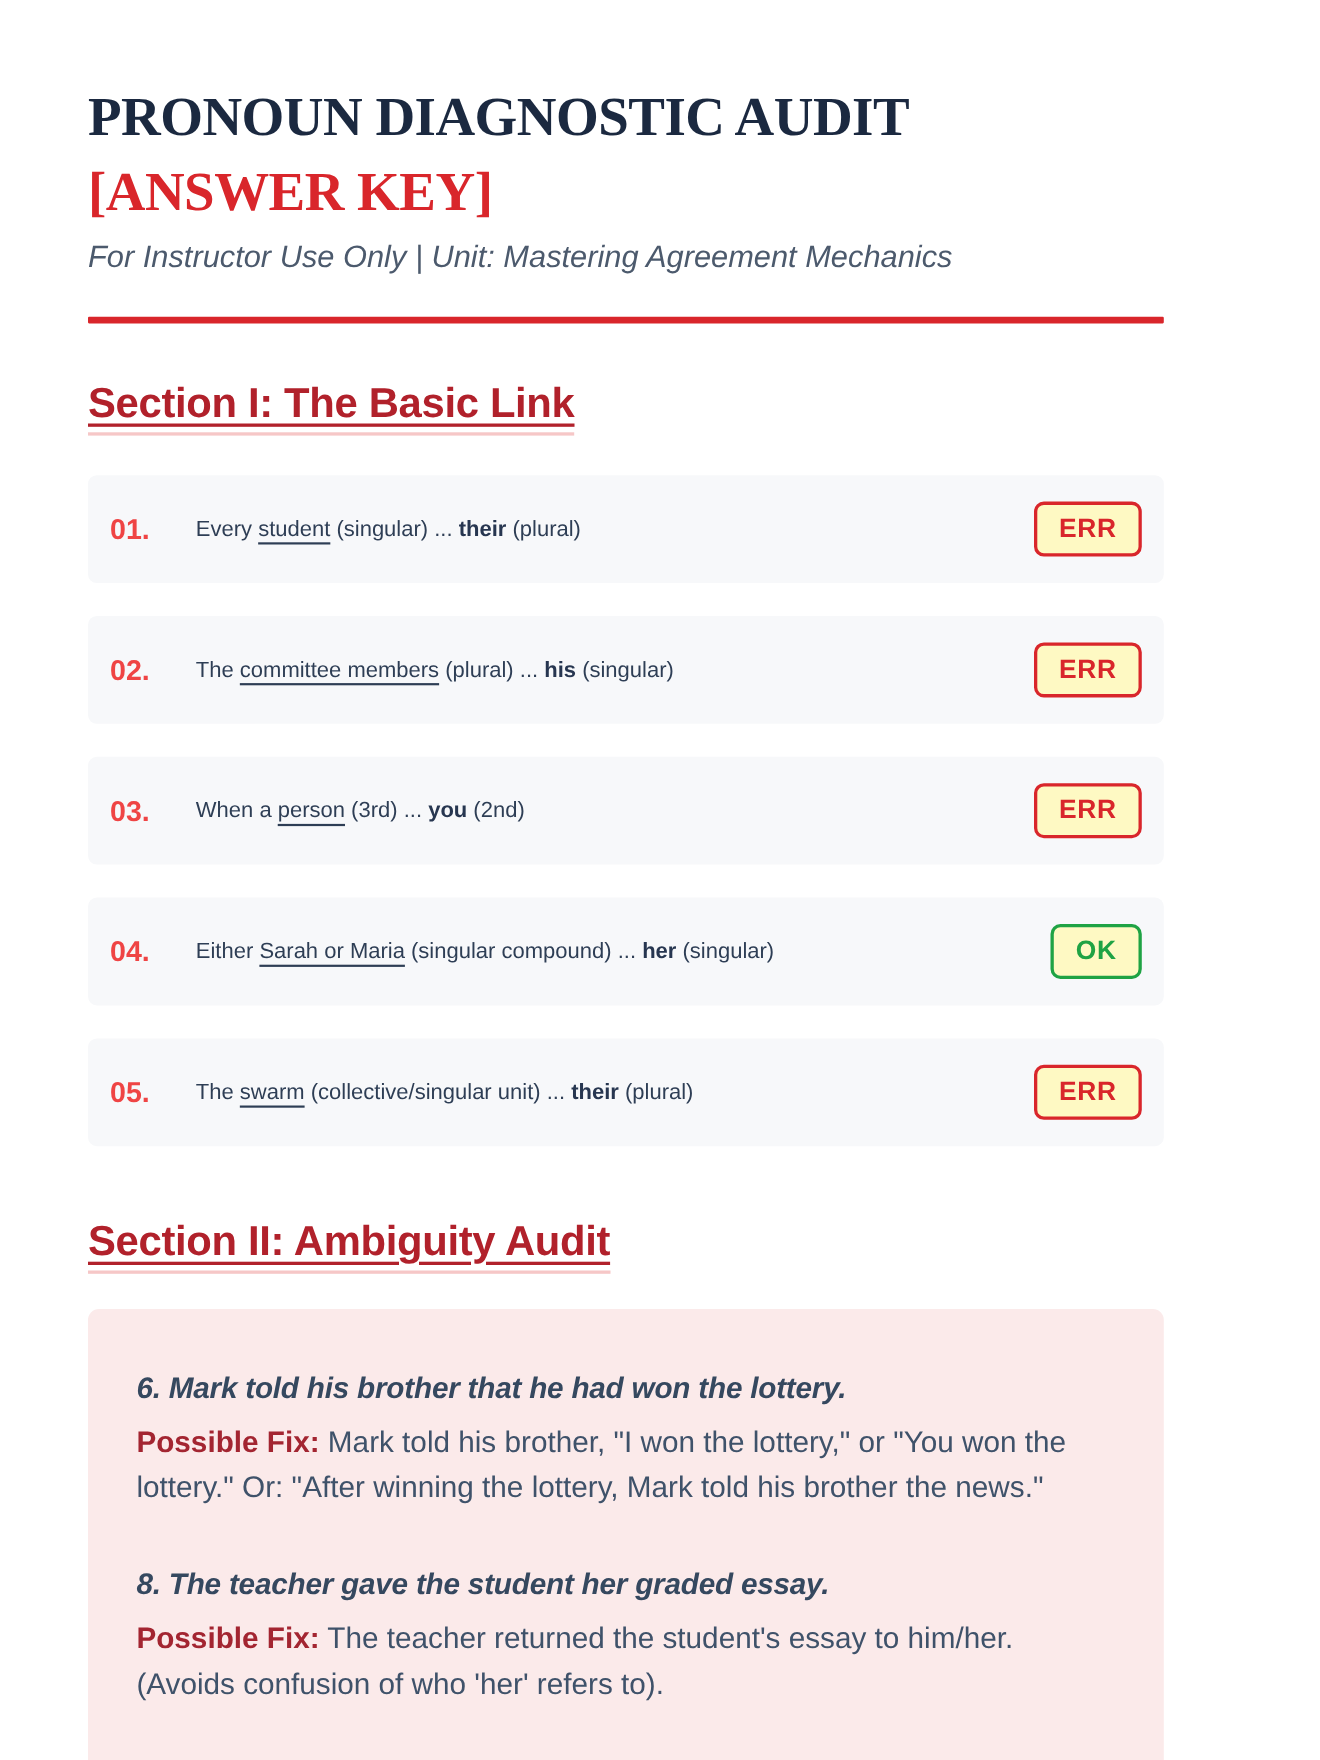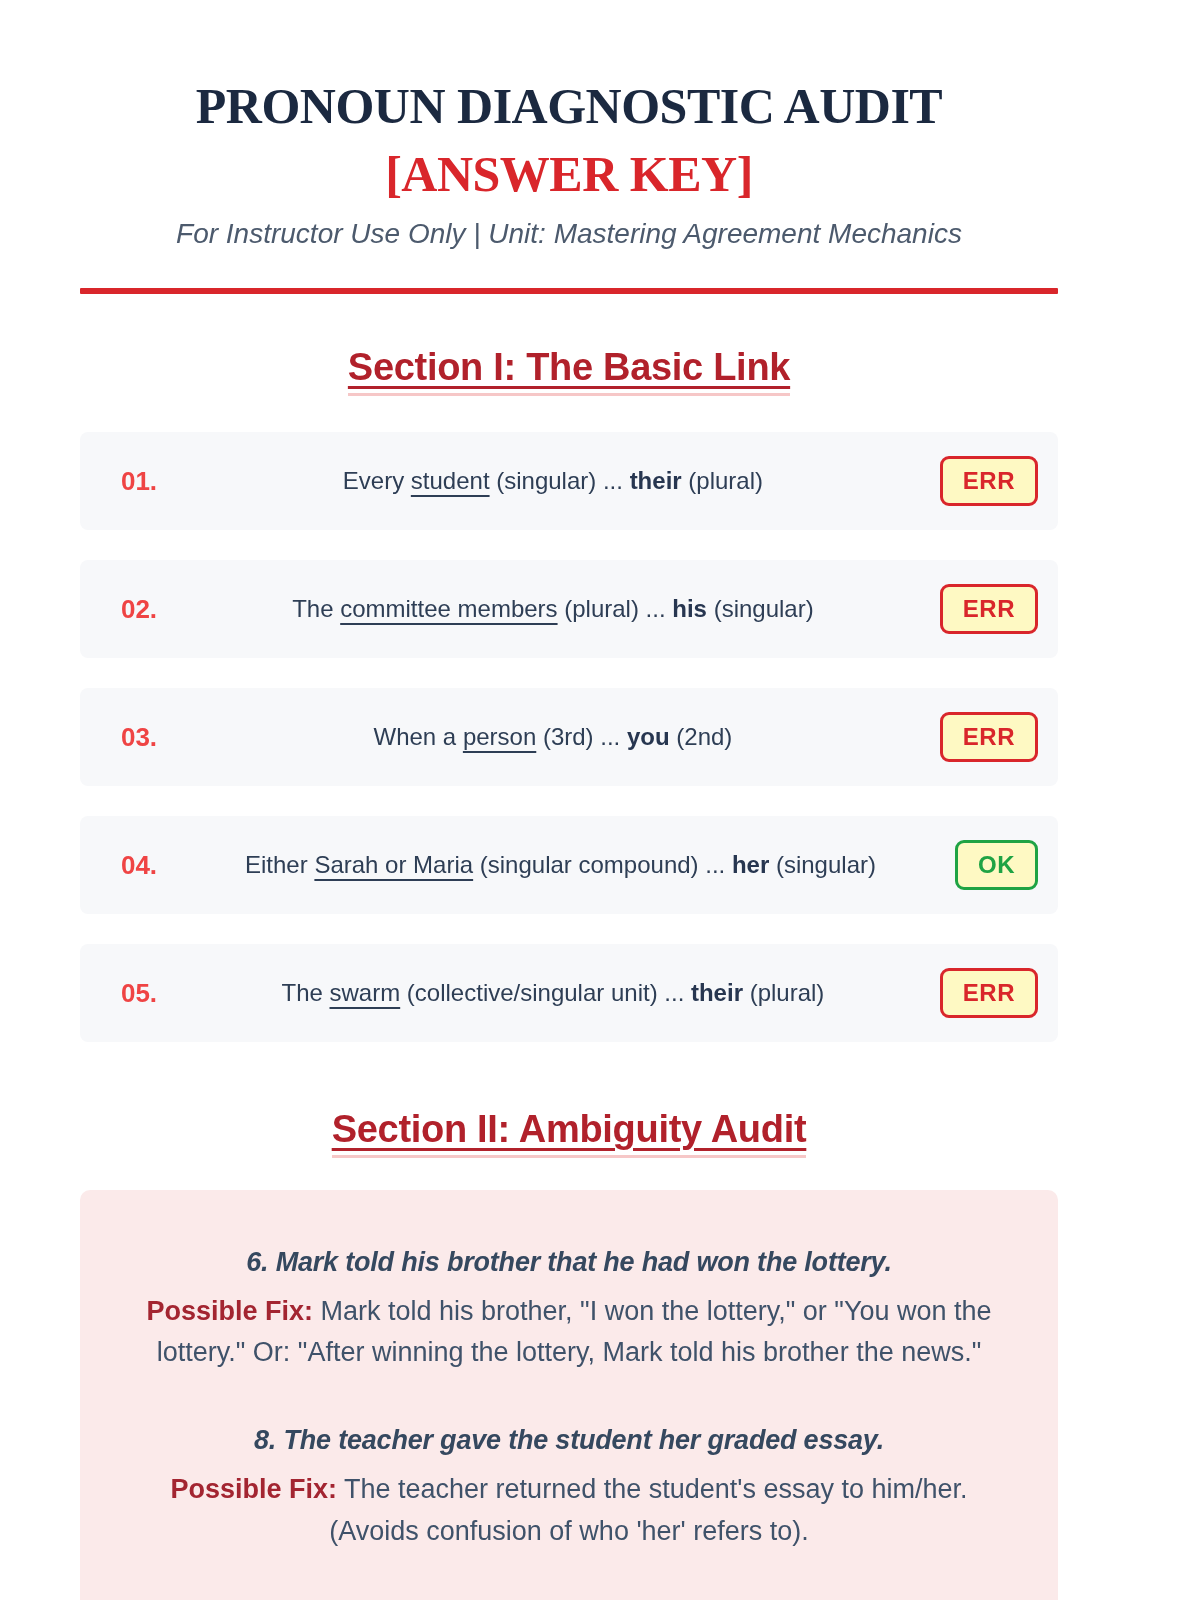--- a/index.html
+++ b/index.html
@@ -6,21 +6,20 @@
   html, body {
     width: 1200px; height: 1600px;
     overflow: hidden;
     background: #ffffff;
     font-family: "Liberation Sans", "DejaVu Sans", sans-serif;
   }
   .page {
     width: 1138px; height: 1600px;
     padding: 0 80px;
     overflow: hidden;
-    text-align: center;
   }
   
   .doc-title {
     margin-top: 72px;
     font-family: "Liberation Serif", "DejaVu Serif", serif;
     font-weight: 700;
     font-size: 50px;
     line-height: 1.36;
     letter-spacing: -0.5px;
     color: #1b2940;
@@ -68,21 +67,21 @@
   }
   .row-num {
     flex: none;
     width: 78px;
     font-size: 26px;
     font-weight: 700;
     color: #ef4444;
   }
   .row-text {
     flex: 1;
-    font-size: 24px;
+    font-size: 20px;
     line-height: 1.65;
     color: #2e3e55;
     padding-right: 12px;
   }
   .row-text u {
     text-decoration-thickness: 2px;
     text-underline-offset: 6px;
   }
   .row-text b { font-weight: 700; color: #273650; }
   .badge {

